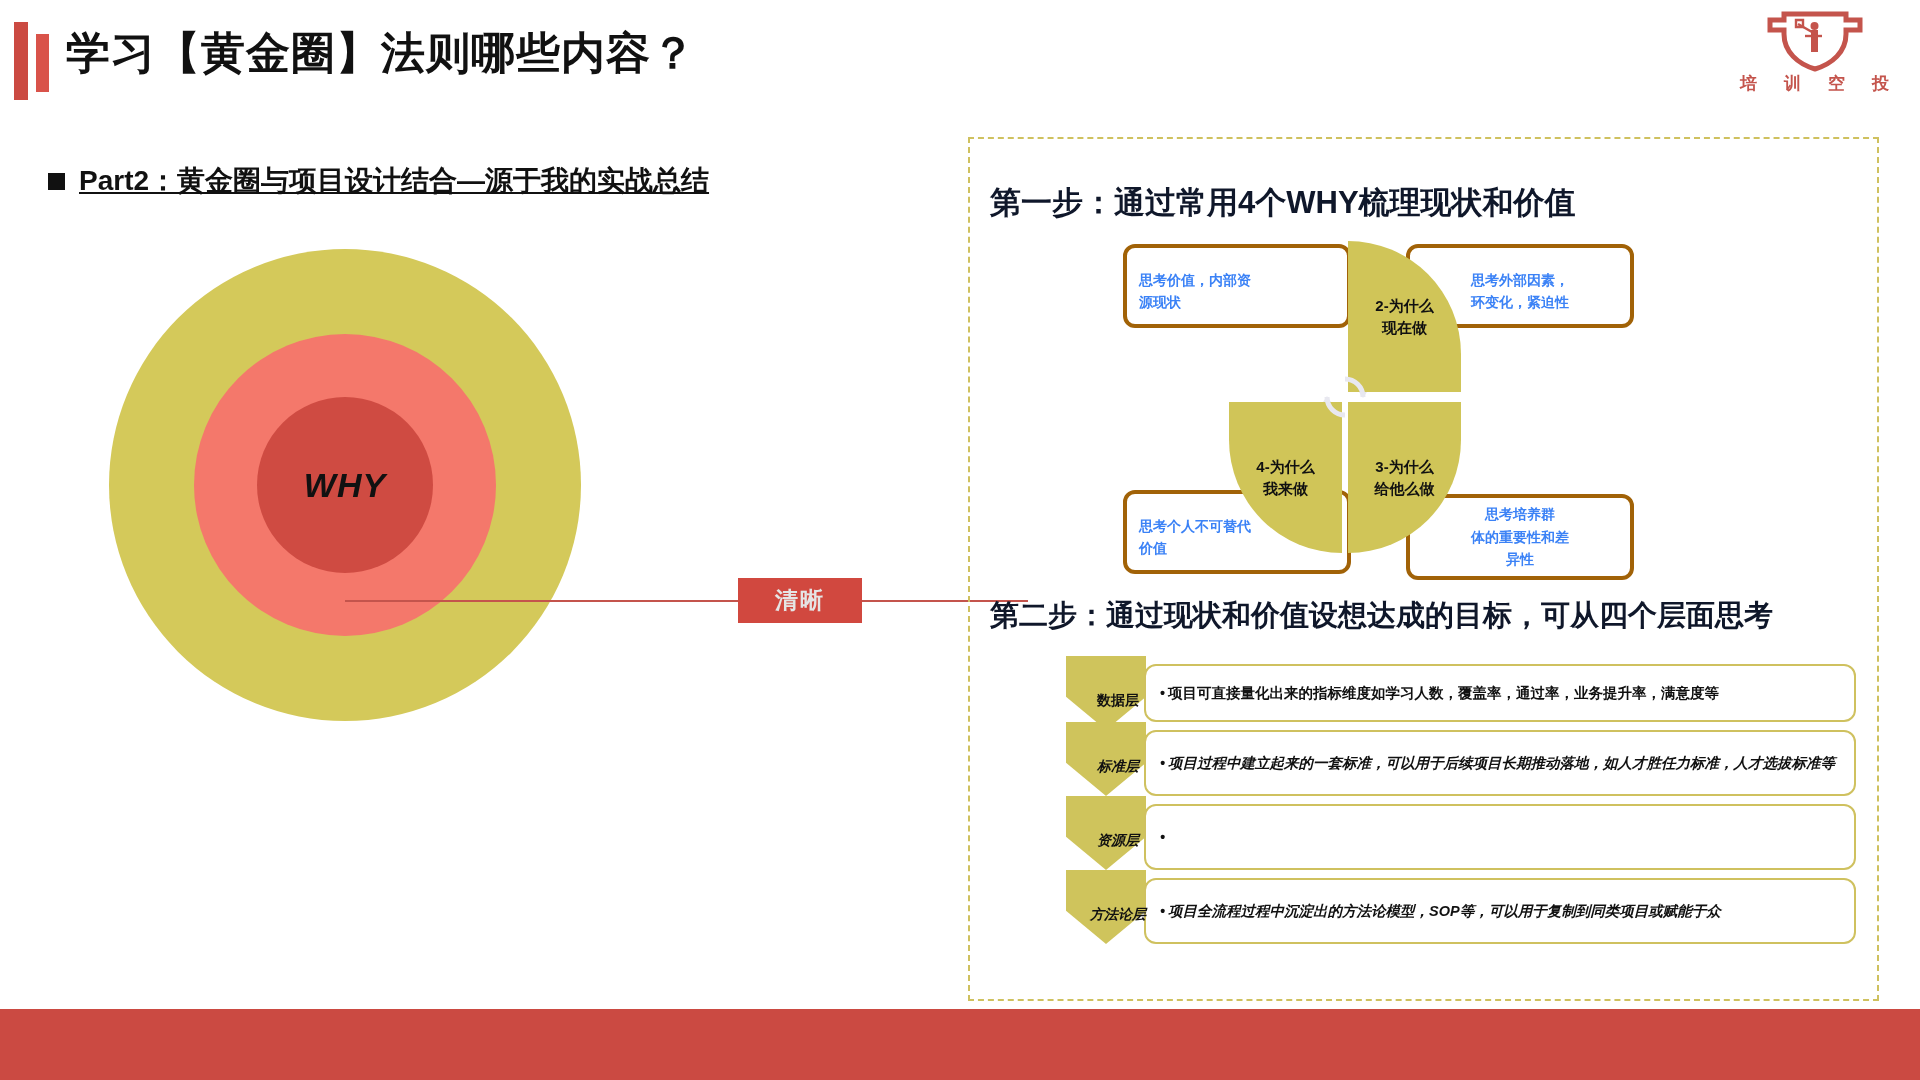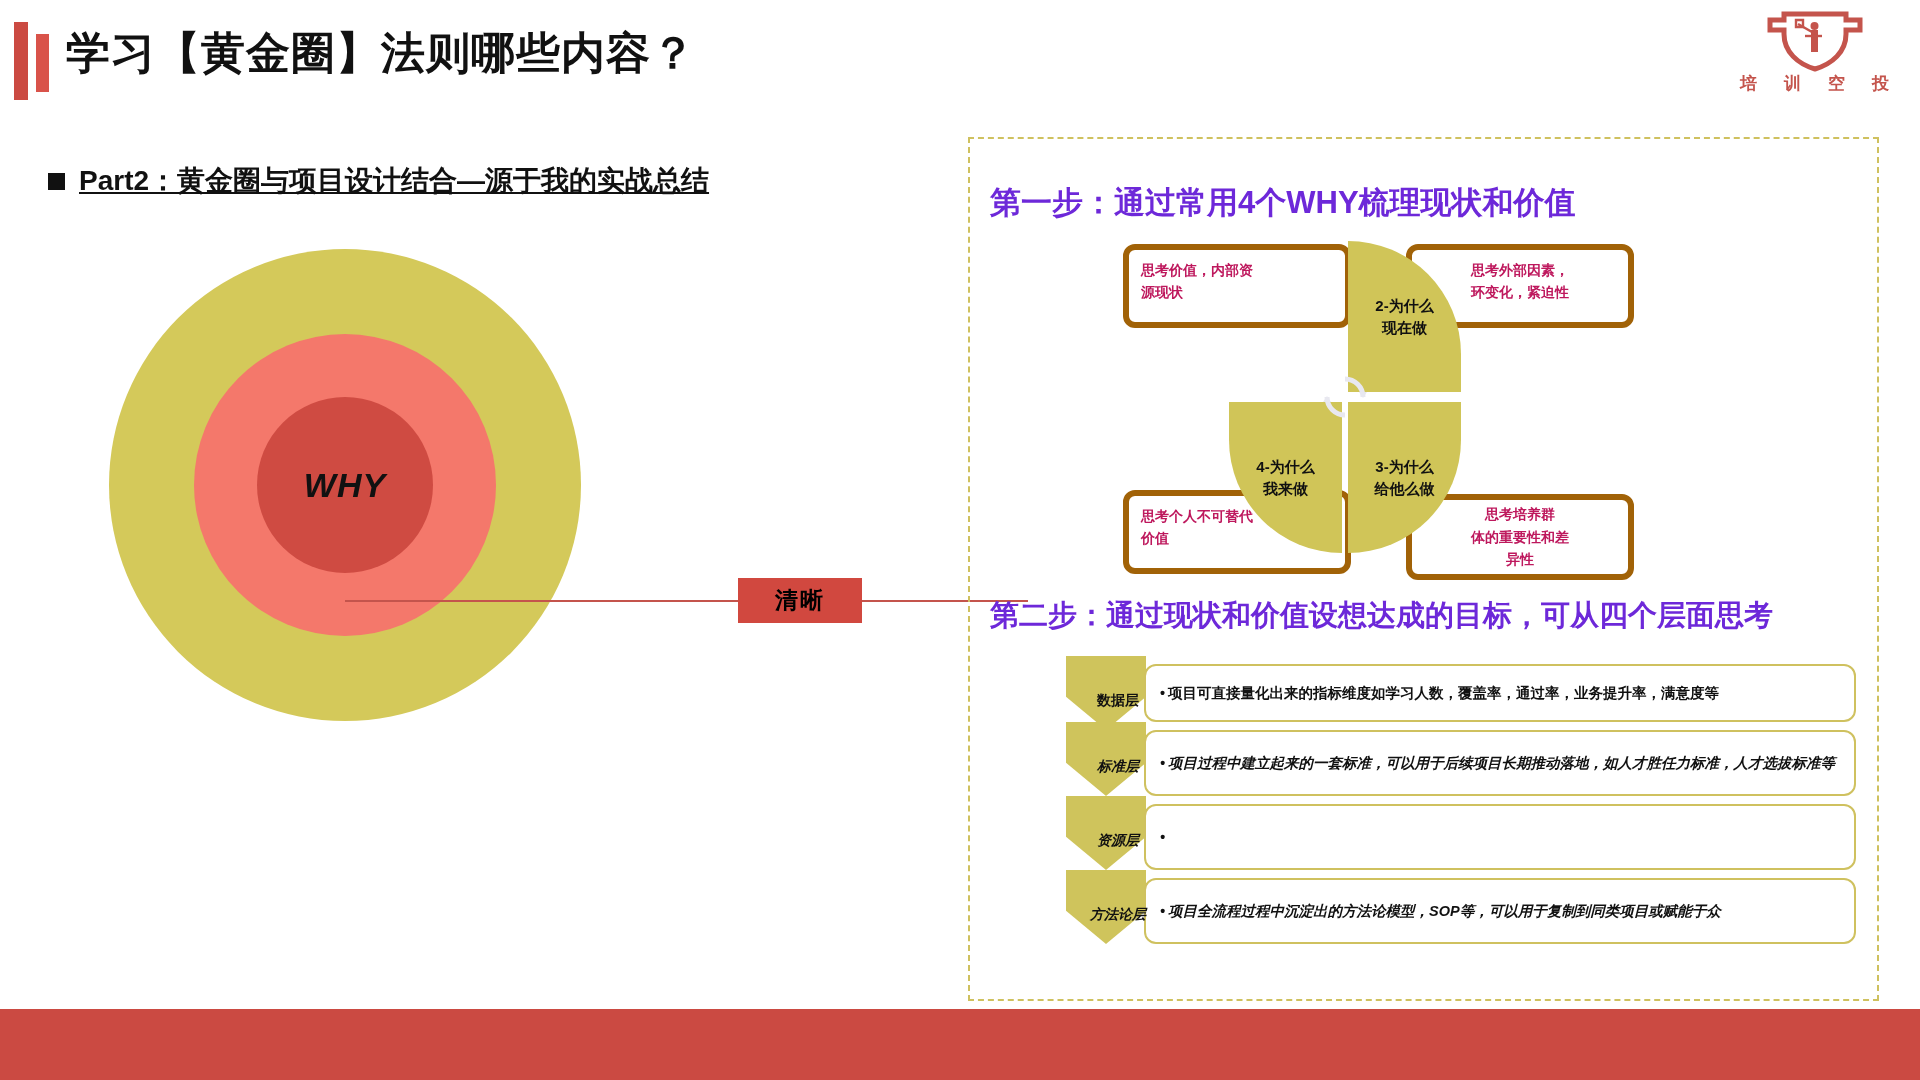--- a/index.html
+++ b/index.html
@@ -108,37 +108,37 @@
     background: #c4544c;
   }
   .clarity-box {
     position: absolute;
     left: 738px; top: 578px;
     width: 124px; height: 45px;
     background: #d1483f;
     display: flex;
     align-items: center;
     justify-content: center;
-    color: #000000;
+    color: #e5e5e5;
     font-size: 23px;
     font-weight: bold;
     letter-spacing: 2px;
   }
 
   
   .right-panel {
     position: absolute;
     left: 968px; top: 137px;
     width: 907px; height: 860px;
     border: 2px dashed #cfc15f;
   }
 
   .step-heading {
     position: absolute;
-    color: #6d28d9;
+    color: #0f172a;
     font-weight: bold;
     white-space: nowrap;
   }
   .step1-heading { left: 990px; top: 182px; font-size: 31px; }
   .step2-heading { left: 990px; top: 596px; font-size: 29px; }
 
   
   .pie { position: absolute; left: 1229px; top: 241px; width: 232px; height: 312px; }
   .quad {
     position: absolute;
@@ -161,29 +161,29 @@
   .pie-center-icon {
     position: absolute;
     left: 1318px; top: 370px;
     width: 54px; height: 54px;
     z-index: 5;
   }
 
   
   .callout {
     position: absolute;
-    border: 6px solid #a16207;
+    border: 4px solid #a16207;
     border-radius: 12px;
     background: transparent;
     font-size: 14px;
     font-weight: bold;
-    color: #be185d;
+    color: #3b82f6;
     line-height: 1.6;
     box-sizing: border-box;
-    padding: 9px 12px;
+    padding: 21px 12px;
   }
   .callout-tl { left: 1123px; top: 244px; width: 228px; height: 84px; text-align: left; }
   .callout-tr { left: 1406px; top: 244px; width: 228px; height: 84px; text-align: center; }
   .callout-bl { left: 1123px; top: 490px; width: 228px; height: 84px; text-align: left; }
   .callout-br { left: 1406px; top: 494px; width: 228px; height: 86px; text-align: center;
                 display: flex; align-items: center; }
   .callout-tl .ct { position: relative; z-index: 6; }
   .callout-bl .ct { position: relative; z-index: 6; }
   .callout-br .ct { width: 100%; }
 

